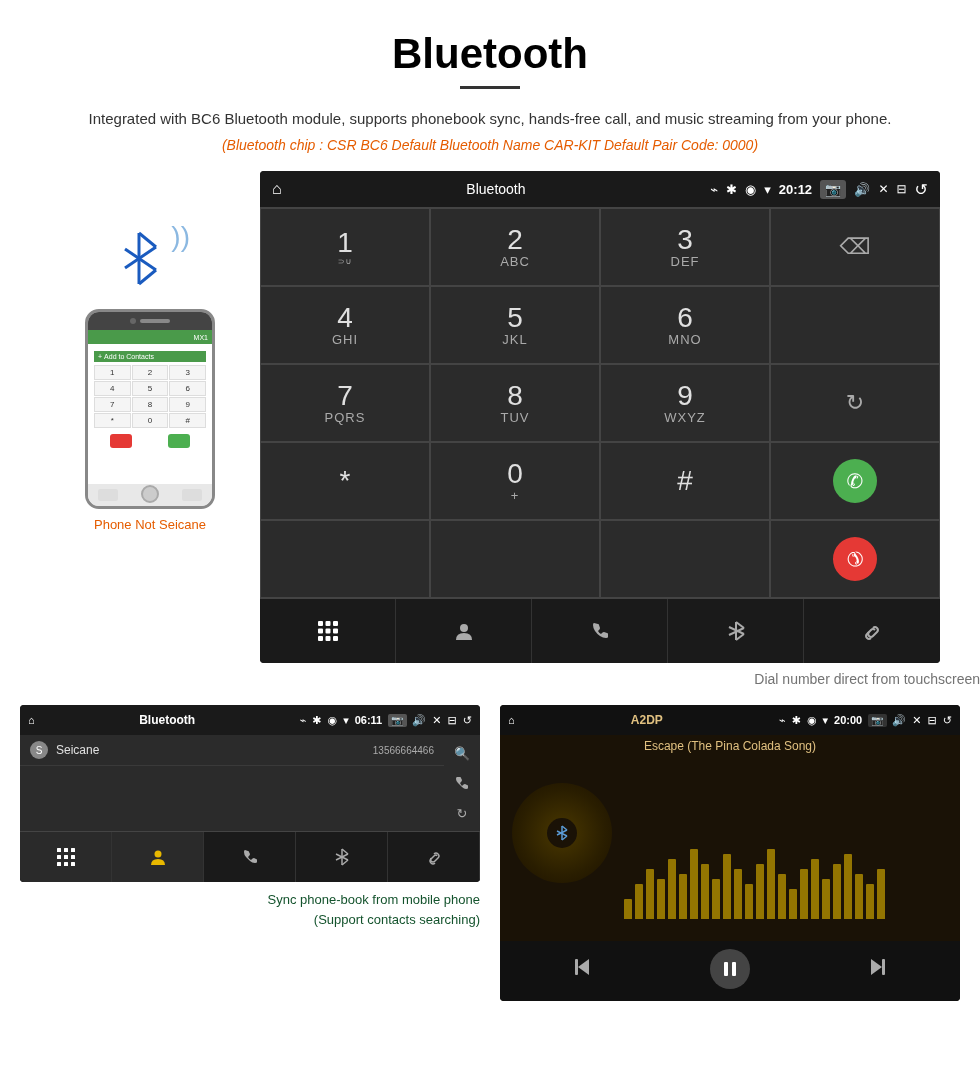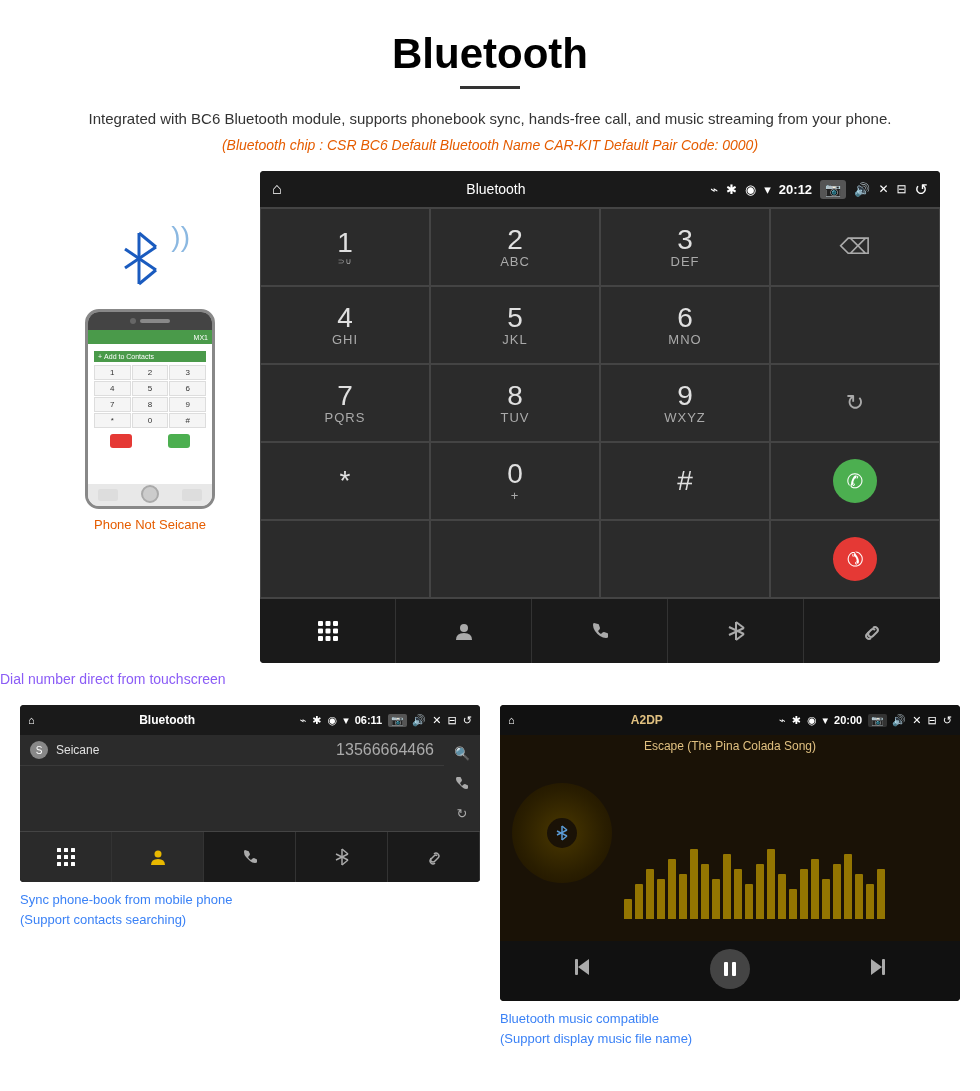--- a/index.html
+++ b/index.html
@@ -237,23 +237,23 @@
       height: 64px;
       font-size: 22px;
       color: #aaa;
       cursor: pointer;
       border-right: 1px solid #333;
     }
     .nav-btn:last-child { border-right: none; }
     .nav-btn.active { color: #fff; }
 
     .caption-dial {
-      text-align: left;
+      text-align: right;
       font-size: 14px;
-      color: #8b5cf6;
+      color: #737373;
       margin: 8px 0 18px;
     }
 
     
     .bottom-panels {
       display: flex;
       gap: 20px;
       padding: 0 20px;
       margin-bottom: 20px;
     }
@@ -304,21 +304,21 @@
       background: #888;
       border-radius: 50%;
       display: flex;
       align-items: center;
       justify-content: center;
       font-size: 10px;
       color: white;
       flex-shrink: 0;
     }
     .pb-name { flex: 1; font-size: 12px; color: #e0e0e0; }
-    .pb-number { font-size: 16px; color: #aaa; }
+    .pb-number { font-size: 10px; color: #aaa; }
     .pb-right-icons {
       display: flex;
       flex-direction: column;
       gap: 2px;
       padding: 4px;
     }
     .pb-icon-btn {
       width: 28px;
       height: 28px;
       display: flex;
@@ -338,23 +338,23 @@
       align-items: center;
       justify-content: center;
       height: 50px;
       font-size: 18px;
       color: #aaa;
       cursor: pointer;
       border-right: 1px solid #333;
     }
     .pb-nav-btn.active { color: #fff; background: #2a2a2a; }
     .panel-caption {
-      text-align: left;
+      text-align: right;
       font-size: 13px;
-      color: #3b82f6;
+      color: #14532d;
       line-height: 1.5;
     }
 
     
     .music-screen {
       background: #1a1206;
       border-radius: 4px;
       overflow: hidden;
       margin-bottom: 8px;
     }
@@ -806,18 +806,15 @@
           </svg>
         </div>
         <div class="music-ctrl-btn">
           <svg width="24" height="24" viewBox="0 0 24 24" fill="#aaa">
             <polygon points="5,4 16,12 5,20"></polygon>
             <rect x="16" y="4" width="3" height="16" rx="1"></rect>
           </svg>
         </div>
       </div>
     </div>
-    <p class="panel-caption">
-      <span>Bluetooth music compatible<br>(Support display music file name)</span>
-    </p>
   </div>
 
 </div>
 
 </body></html>

